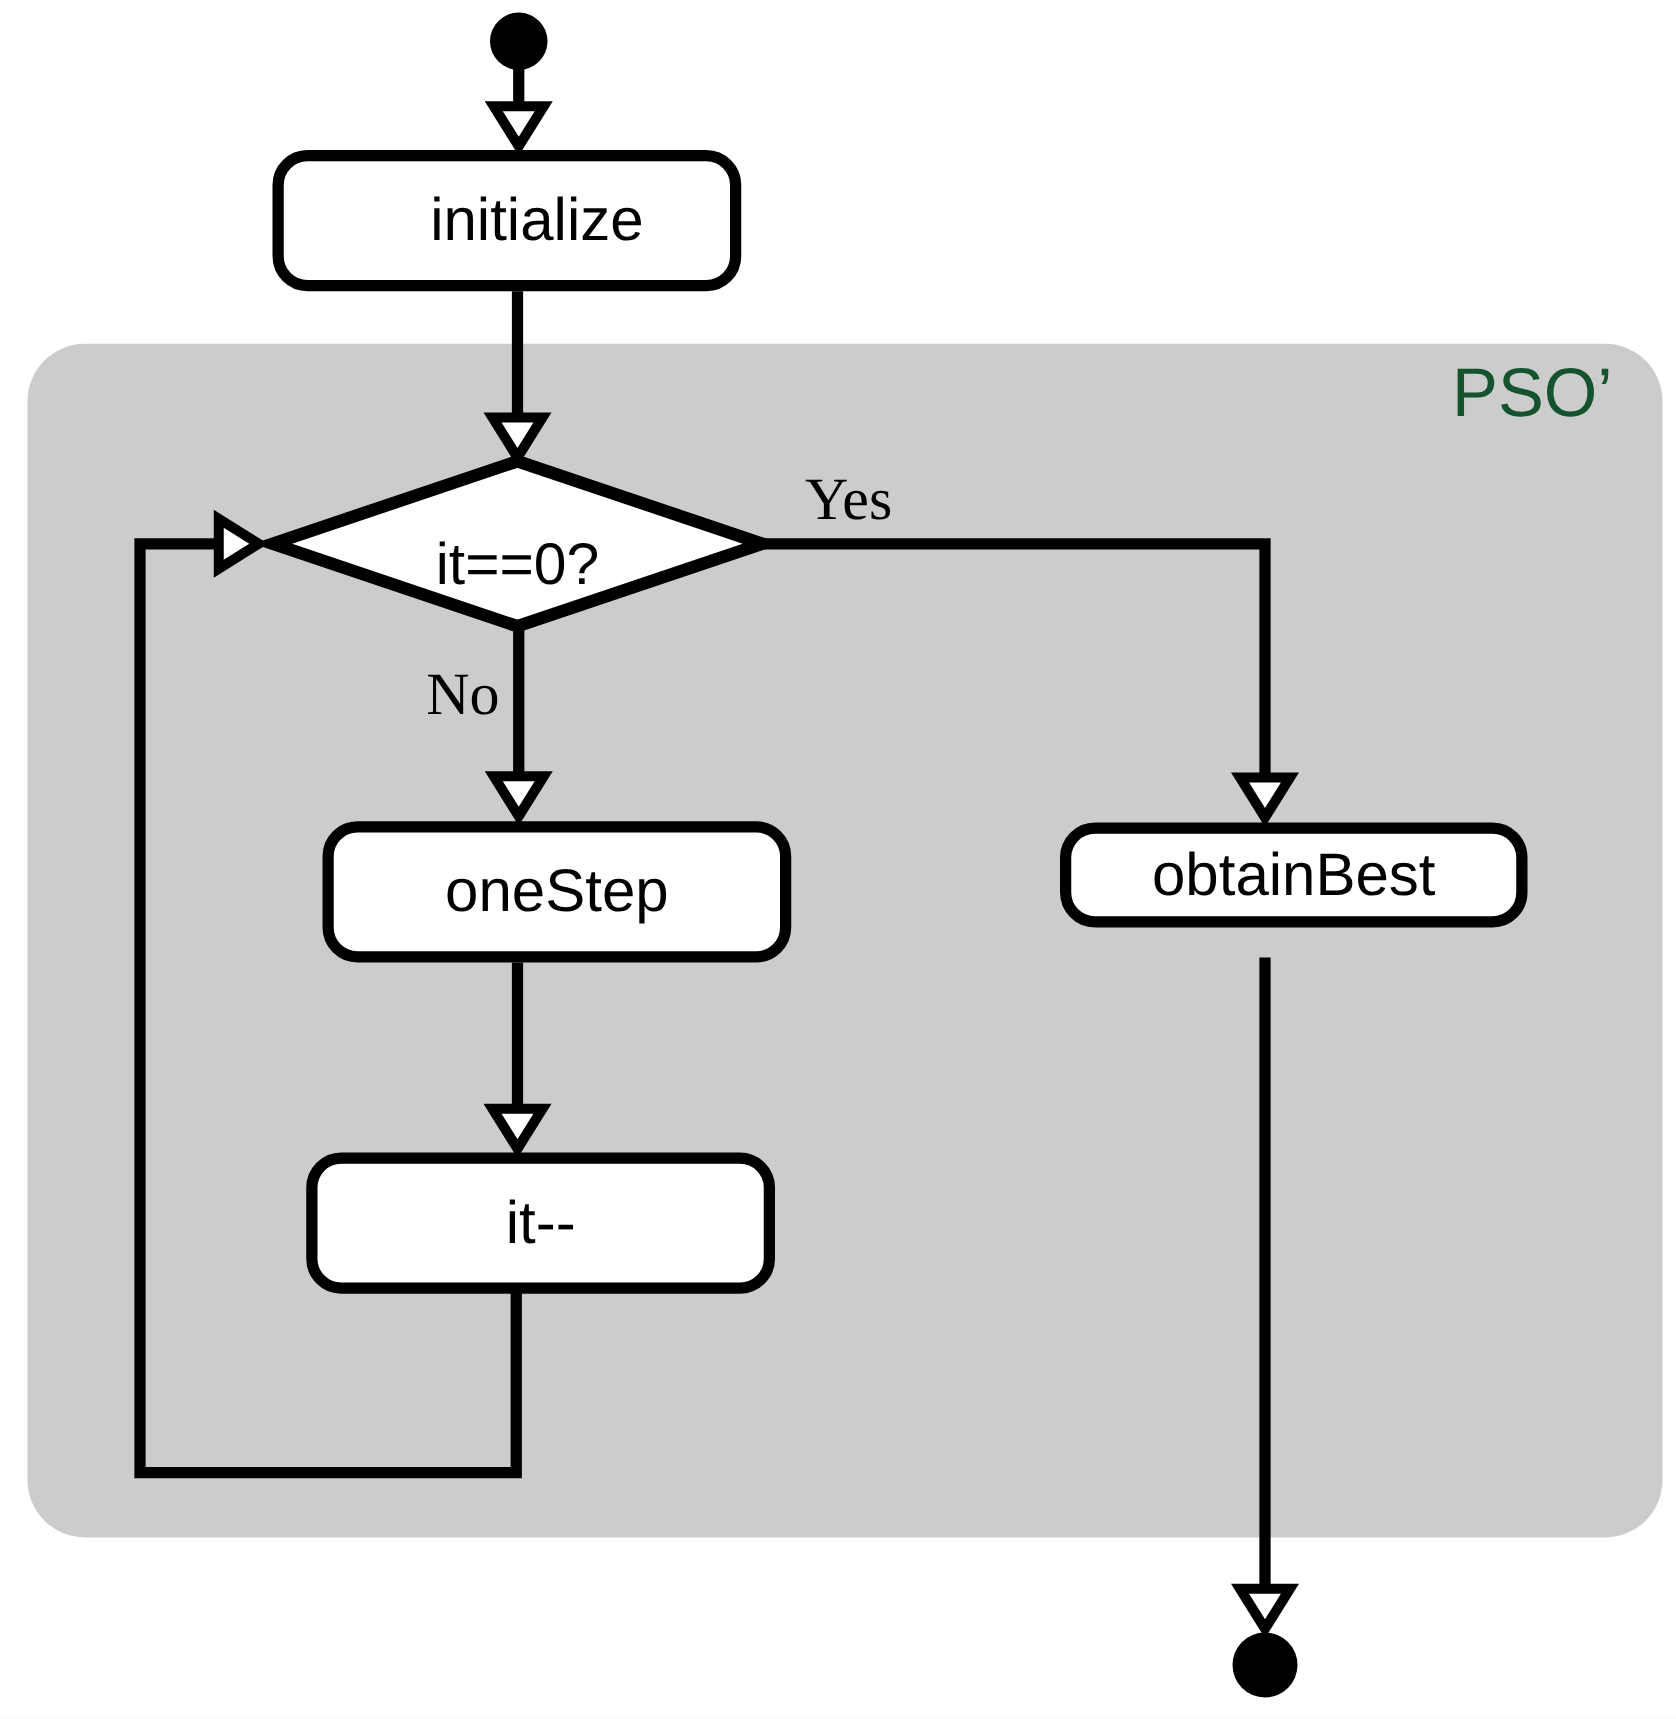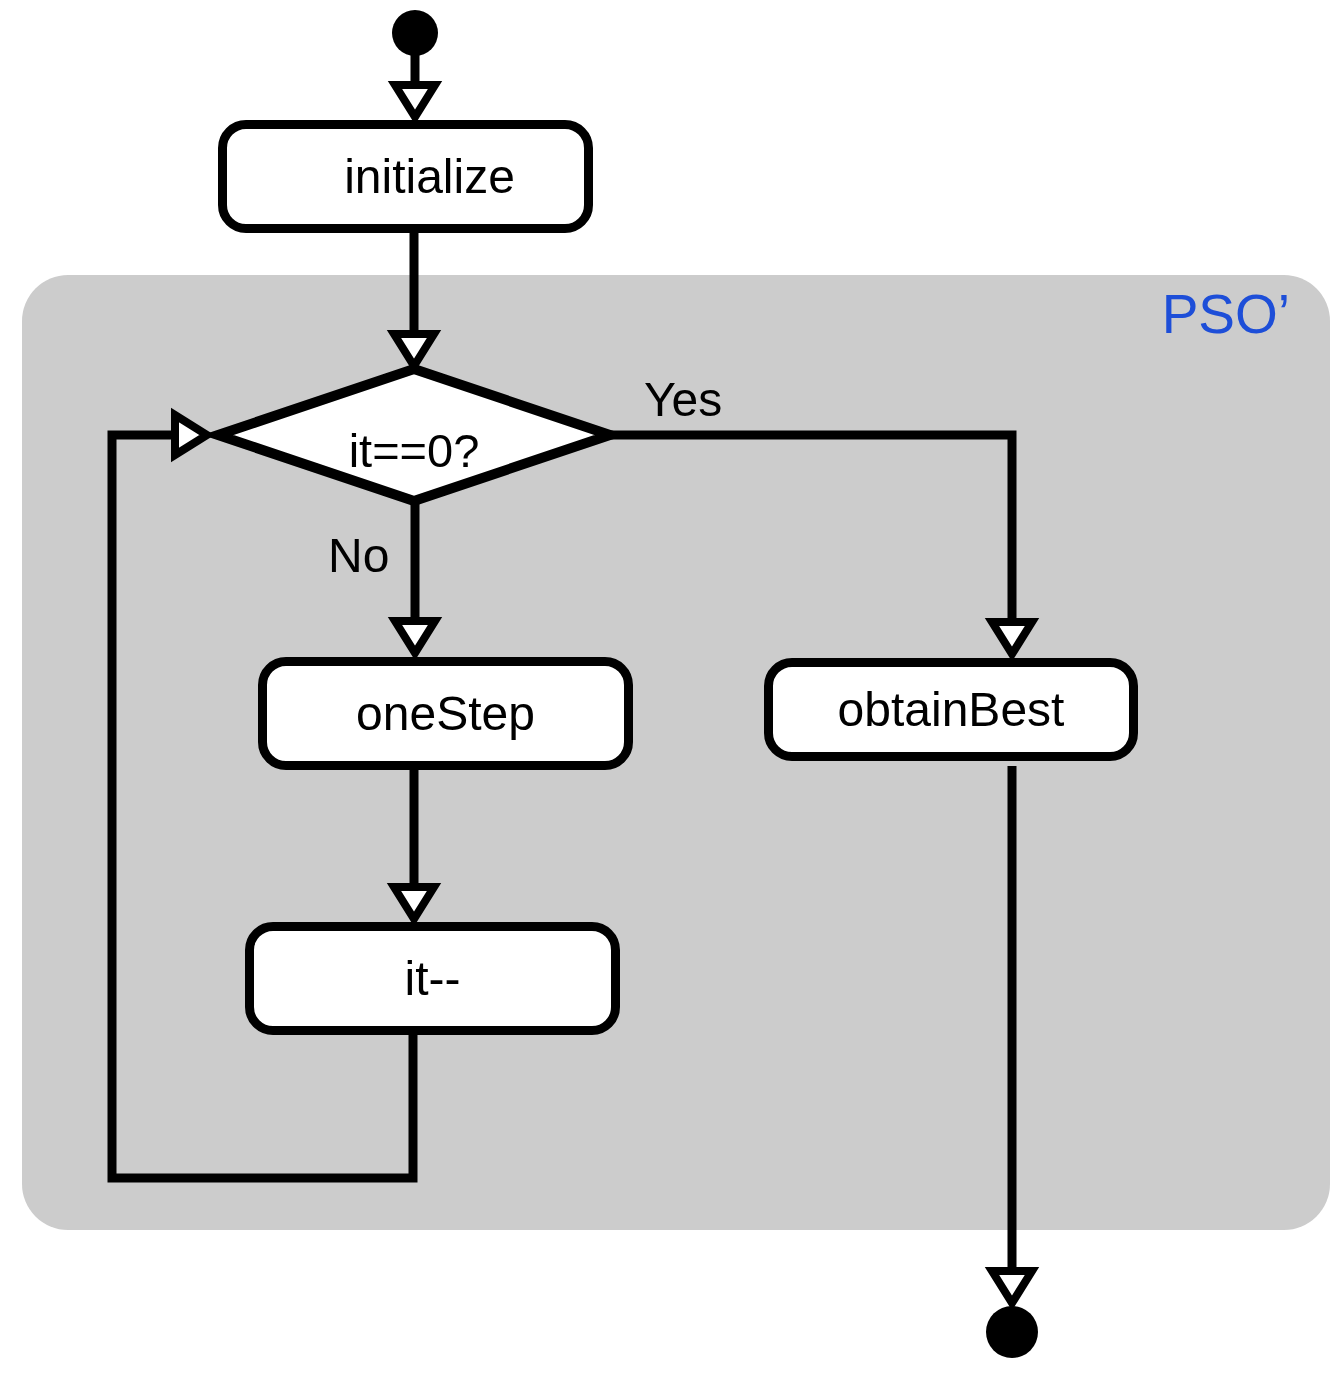--- a/index.html
+++ b/index.html
@@ -27,21 +27,21 @@
     background: var(--group-bg, #cccccc);
     border-radius: 46px;
     z-index: 1;
   }
   .group-label {
     position: absolute;
     top: 12px;
     right: 40px;
     font-size: 55px;
     line-height: 1;
-    color: #1d4ed8;
+    color: #14532d;
   }
   svg.wires {
     position: absolute;
     left: 0; top: 0;
     width: 1341px;
     height: 1375px;
     z-index: 2;
   }
   .node {
     position: absolute;
@@ -64,23 +64,24 @@
     align-items: center;
     justify-content: center;
     font-size: 47px;
     z-index: 3;
   }
   .edge-label {
     position: absolute;
     font-size: 48px;
     line-height: 1;
     z-index: 4;
+    font-family: Liberation Serif, serif;
   }
   .edge-label.yes { left: 644px; top: 376px; }
-  .edge-label.no  { left: 328px; top: 532px; }
+  .edge-label.no  { left: 341px; top: 532px; }
 </style>
 </head>
 <body>
 
 <div class="canvas">
 
   <div class="group">
     <div class="group-label">PSO’</div>
   </div>
 
@@ -115,20 +116,20 @@
   <div class="decision-label">it==0?</div>
 
   <div class="node" style="left:227px; top:657px; width:375px; height:113px;margin-left:31px;">
     <span>oneStep</span>
   </div>
 
   <div class="node" style="left:225px; top:922px; width:375px; height:113px;margin-left:20px;">
     <span>it--</span>
   </div>
 
-  <div class="node" style="left:764px; top:658px; width:374px; height:103px;">
+  <div class="node" style="left:848px; top:658px; width:374px; height:84px;">
     <span>obtainBest</span>
   </div>
 
   <div class="edge-label yes">Yes</div>
   <div class="edge-label no">No</div>
 
 </div>
 
 </body></html>

